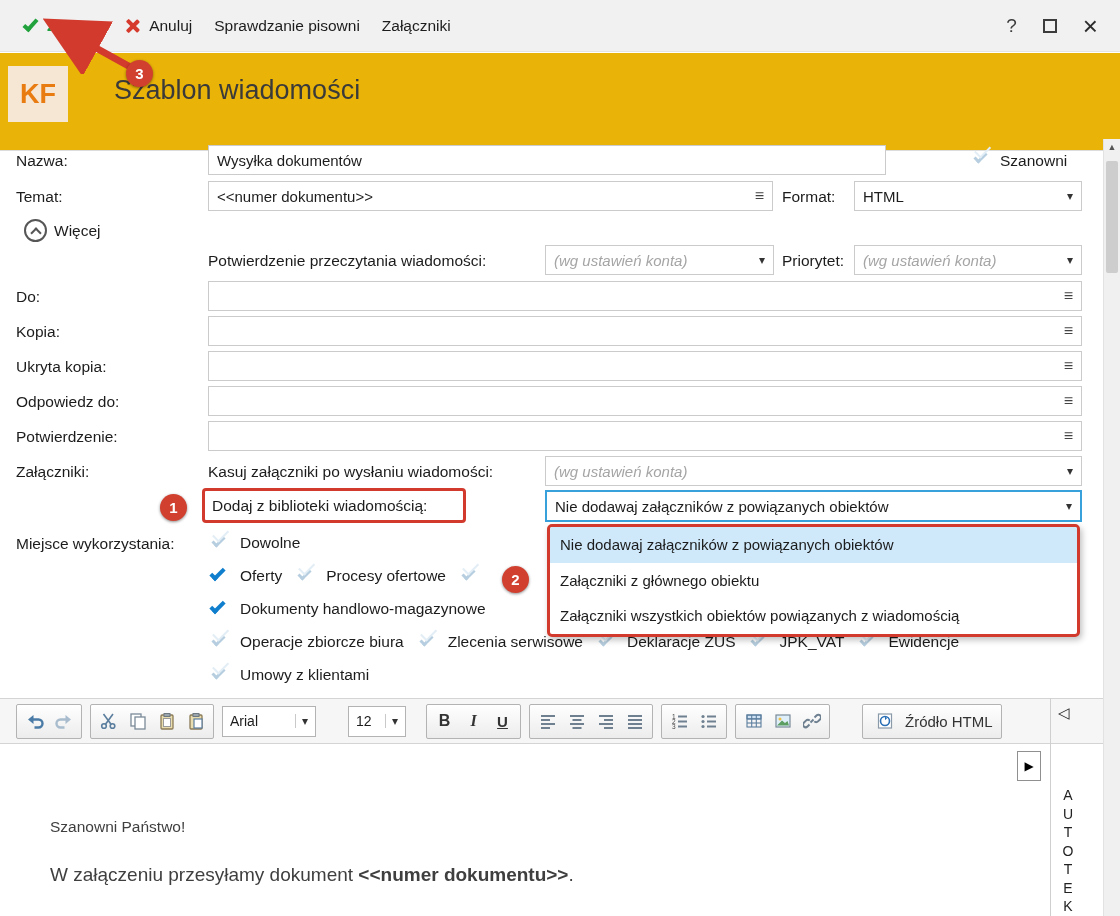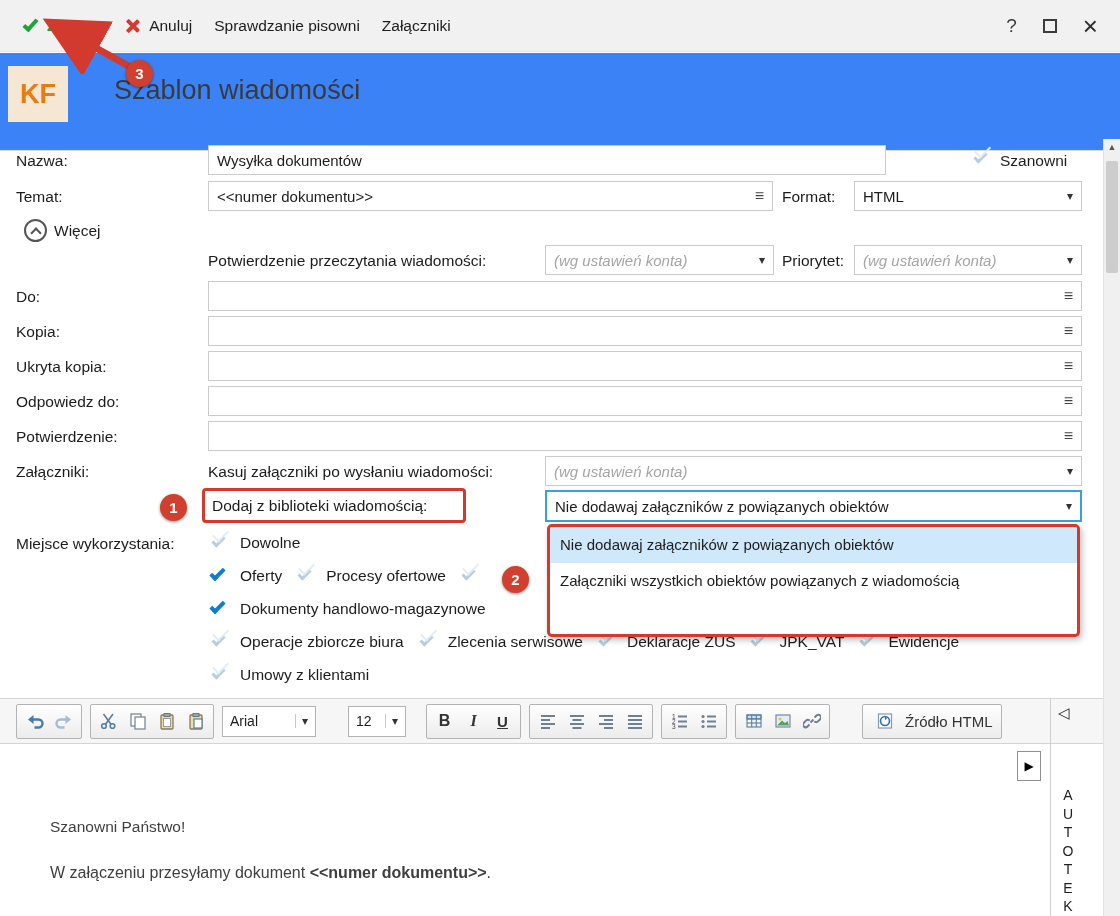--- a/index.html
+++ b/index.html
@@ -15,21 +15,21 @@
   .x-red{position:relative;width:16px;height:16px;display:inline-block;}
   .x-red::before,.x-red::after{content:"";position:absolute;left:6.5px;top:0;width:3.5px;height:16px;background:#d63a2c;border-radius:1px;}
   .x-red::before{transform:rotate(45deg);}
   .x-red::after{transform:rotate(-45deg);}
   .win-controls{margin-left:auto;display:flex;align-items:center;gap:26px;padding-right:10px;}
   .help{font-size:19px;color:#3c3c3c;}
   .maxbox{width:14px;height:14px;border:2px solid #3c3c3c;display:inline-block;}
   .closex{font-size:26px;color:#2c2c2c;line-height:1;}
 
   
-  .header{position:absolute;left:0;top:53px;width:100%;height:98px;background:#3b82f6;border-bottom:1px solid #dcdcdc;}
+  .header{position:absolute;left:0;top:53px;width:100%;height:98px;background:#eab308;border-bottom:1px solid #dcdcdc;}
   .logo{position:absolute;left:8px;top:13px;width:60px;height:56px;background:#f6e6d4;color:#e97c10;font-size:27px;font-weight:bold;display:flex;align-items:center;justify-content:center;}
   .page-title{position:absolute;left:114px;top:22px;font-size:27px;color:#3a3a3a;}
 
   
   .f-label{position:absolute;font-size:15.5px;color:#1c1c1c;white-space:nowrap;}
   .tbox{position:absolute;height:30px;border:1px solid #cbcbcb;background:#fff;display:flex;align-items:center;padding:0 8px;font-size:15px;color:#1c1c1c;}
   .tbox .val{white-space:nowrap;overflow:hidden;}
   .burger{margin-left:auto;color:#444;font-size:16px;}
   .chev{margin-left:auto;color:#333;font-size:12px;}
   .ph{color:#a5a5a5;font-style:italic;}
@@ -71,21 +71,21 @@
   .b-bold{font-weight:bold;font-size:16px;}
   .b-italic{font-family:"Liberation Serif",serif;font-style:italic;font-weight:bold;font-size:16px;}
   .b-under{text-decoration:underline;font-weight:bold;font-size:15px;}
   .src-label{font-size:15px;color:#333;margin-left:5px;white-space:nowrap;}
   .collapse-left{position:absolute;left:1058px;top:704px;font-size:15px;color:#222;z-index:5;}
 
   
   .ed-content{position:absolute;left:0;top:745px;width:1050px;height:171px;background:#fff;}
   .play-btn{position:absolute;left:1017px;top:751px;width:24px;height:30px;border:1px solid #909090;background:#fff;display:flex;align-items:center;justify-content:center;font-size:12px;color:#000;}
   .ed-line1{position:absolute;left:50px;top:73px;font-size:15.5px;color:#3f3f3f;}
-  .ed-line2{position:absolute;left:50px;top:119px;font-size:16px;color:#3f3f3f;white-space:nowrap;}
+  .ed-line2{position:absolute;left:50px;top:119px;font-size:19px;color:#3f3f3f;white-space:nowrap;}
   .ed-line2 .bold{font-weight:bold;}
 
   
   .v-divider{position:absolute;left:1050px;top:698px;width:1px;height:218px;background:#cfcfcf;}
   .side-strip{position:absolute;left:1051px;top:745px;width:40px;height:171px;background:#fff;}
   .side-letters{position:absolute;left:1058px;top:786px;display:flex;flex-direction:column;align-items:center;width:20px;}
   .side-letters span{font-size:14px;color:#222;line-height:18.5px;}
 
   
   .scrollbar{position:absolute;left:1103px;top:139px;width:17px;height:777px;background:#f0f0f0;border-left:1px solid #e2e2e2;}
@@ -201,20 +201,23 @@
     <span class="f-inline">Dodaj z biblioteki wiadomością:</span>
   </div>
   <div class="combo-open">
     <span class="val">Nie dodawaj załączników z powiązanych obiektów</span>
     <span class="chev">▾</span>
   </div>
 
   <div class="dd-list">
     <div class="opt sel">
         <span>Nie dodawaj załączników z powiązanych obiektów</span>
+      </div>
+    <div class="opt">
+        <span>Załączniki z głównego obiektu</span>
       </div>
     <div class="opt">
         <span>Załączniki wszystkich obiektów powiązanych z wiadomością</span>
       </div>
   </div>
 
   <span class="f-label" style="left:16px;top:535px">Miejsce wykorzystania:</span>
 
   <div class="usage-row" style="top:531px">
     <span class="upair">

